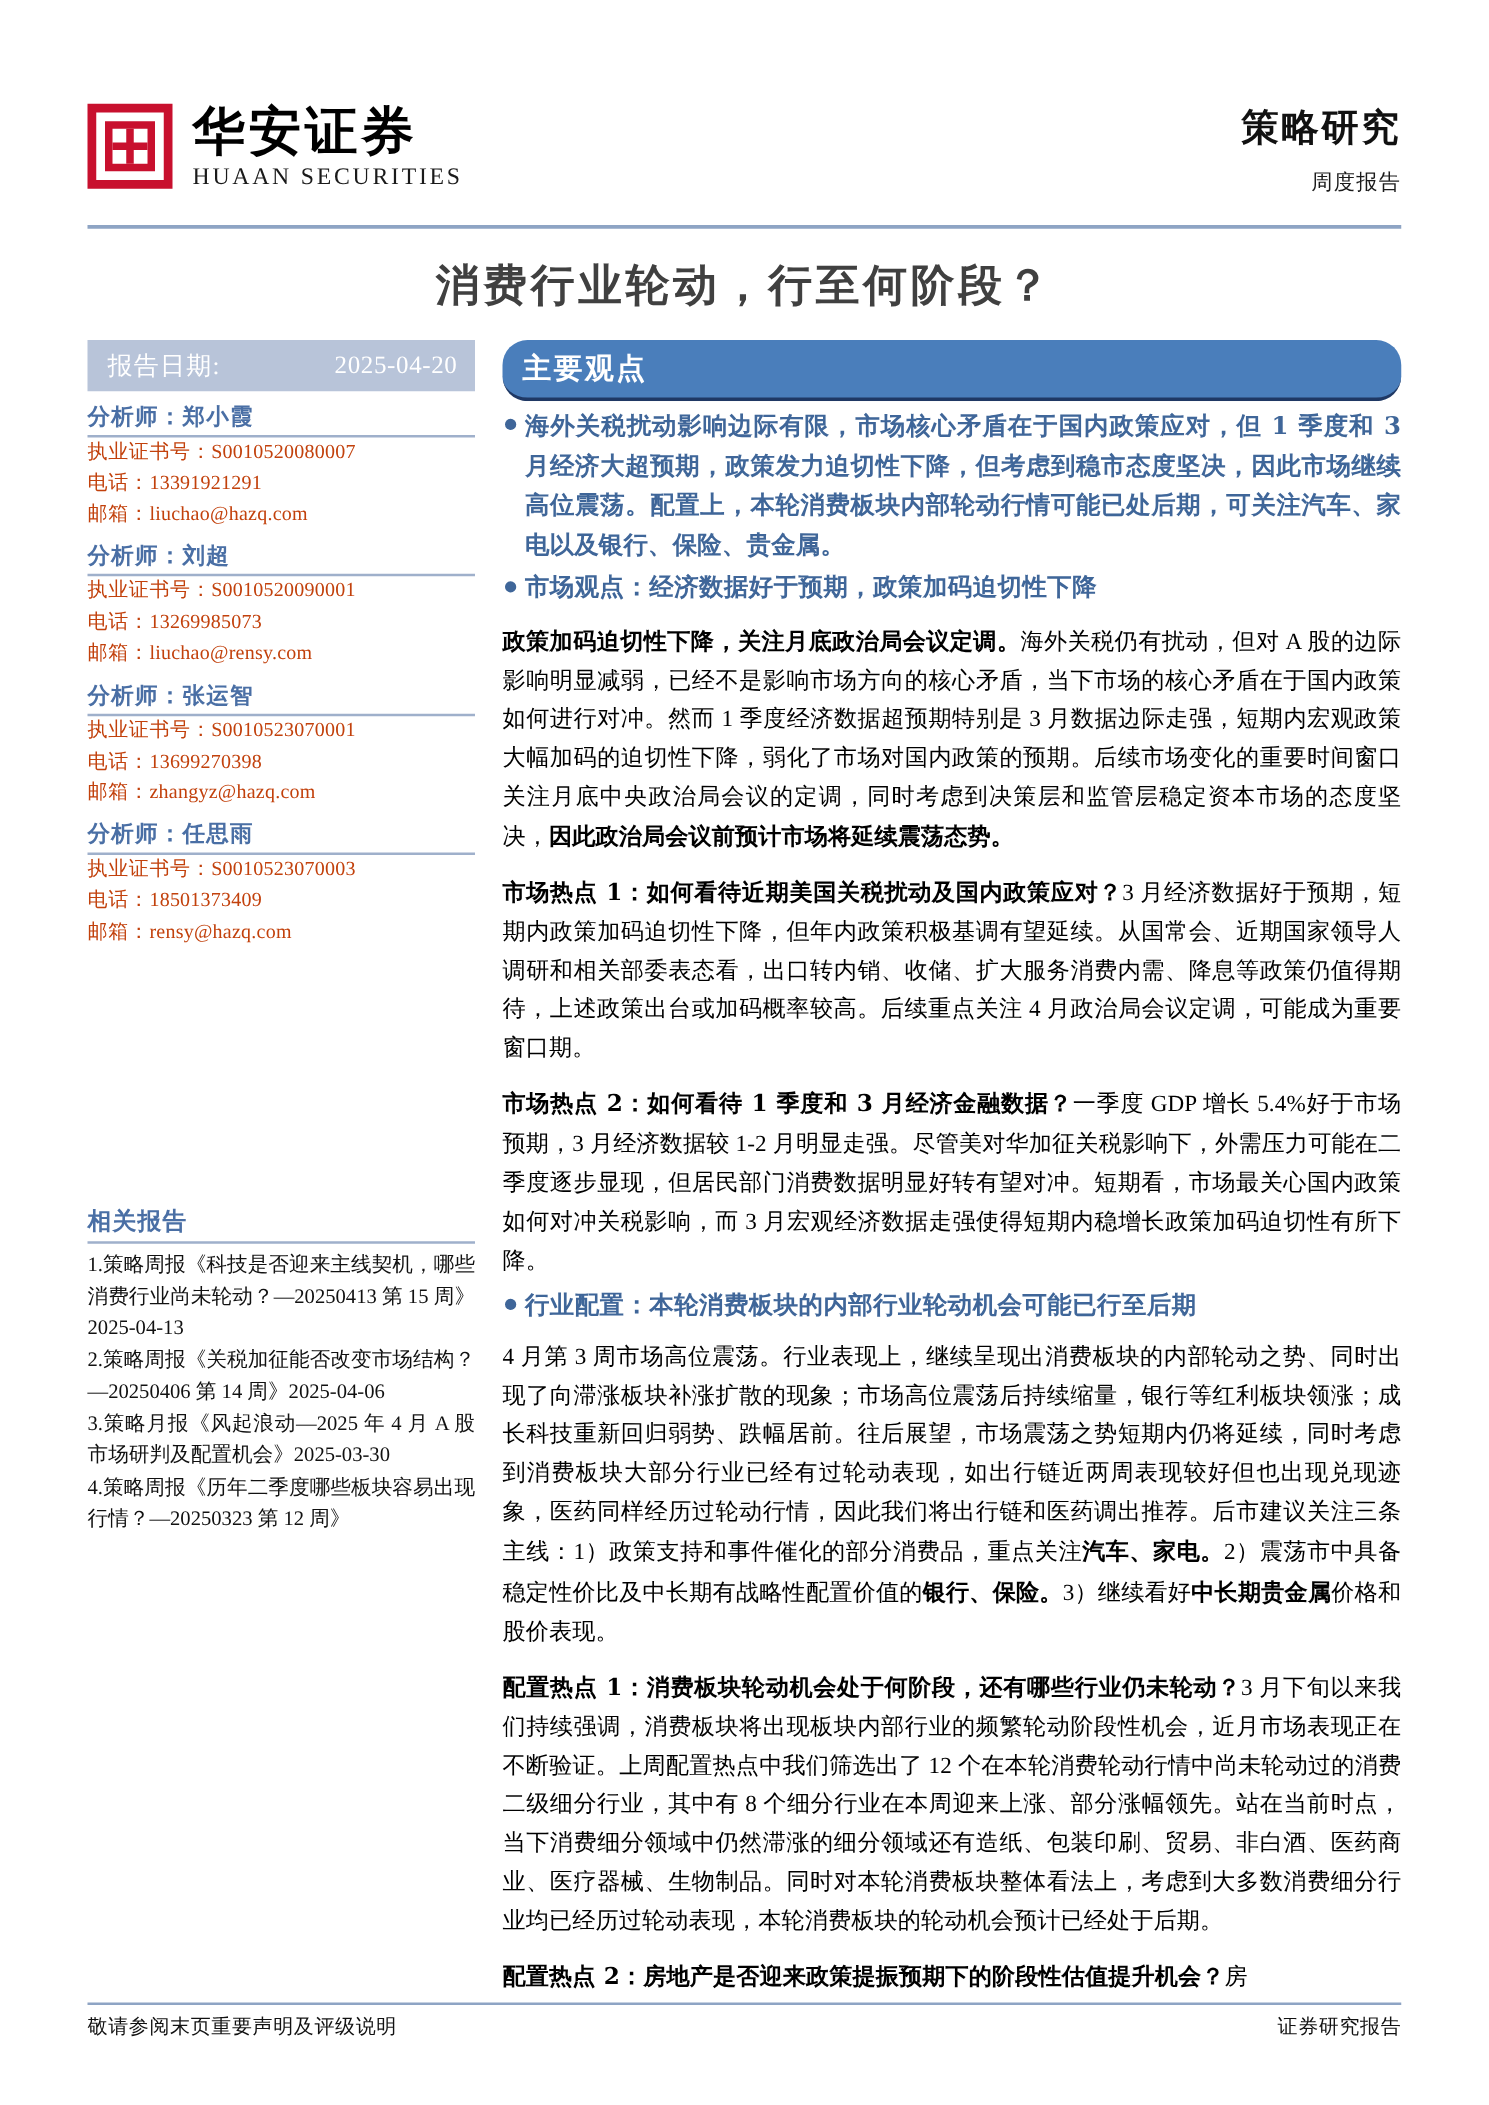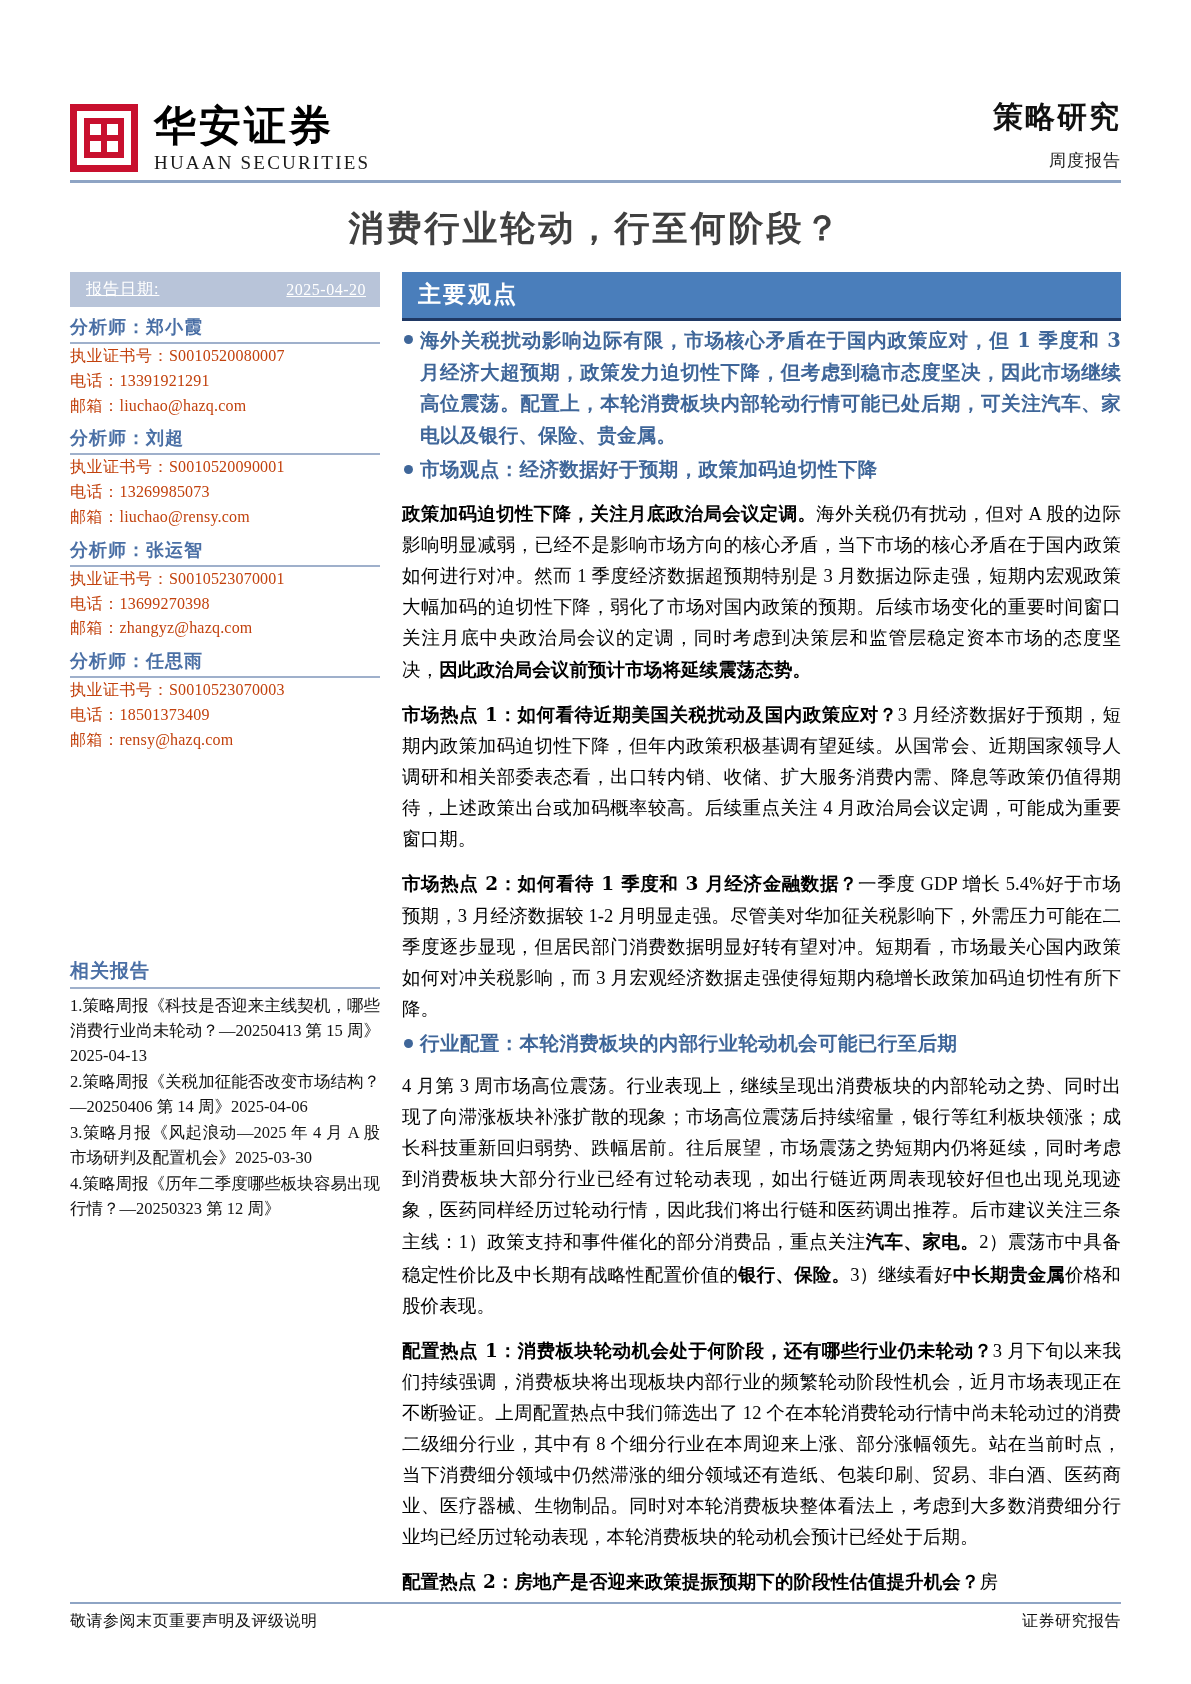--- a/index.html
+++ b/index.html
@@ -19,21 +19,21 @@
     position: relative;
     width: 1191px;
     height: 1684px;
     box-sizing: border-box;
     padding: 0 70px;
   }
 
   
   .header {
     display: flex;
-    align-items: flex-end;
+    align-items: center;
     justify-content: space-between;
     padding-top: 62px;
     height: 110px;
   }
   .brand {
     display: flex;
     align-items: center;
     gap: 16px;
   }
   .brand-mark {
@@ -141,24 +141,23 @@
   }
 
   
   .date-bar {
     background: #b8c4d9;
     color: #ffffff;
     display: flex;
     justify-content: space-between;
     align-items: center;
     padding: 7px 14px 7px 16px;
-    font-size: 16px;
+    font-size: 20px;
     letter-spacing: 1px;
     box-sizing: border-box;
-    text-decoration: underline;
   }
   .date-bar .dval {
     font-family: "Liberation Serif", serif;
     letter-spacing: 0.5px;
   }
   .analyst-block { margin-top: 8px; }
   .analyst-name {
     font-family: "DejaVu Serif", serif;
     font-size: 18px;
     font-weight: 700;
@@ -203,20 +202,21 @@
   .section-bar {
     background: #4a7ebb;
     color: #ffffff;
     font-family: "DejaVu Serif", serif;
     font-size: 23px;
     font-weight: 700;
     letter-spacing: 2px;
     padding: 7px 16px 8px 16px;
     border-bottom: 3px solid #1f3864;
     box-sizing: border-box;
+    border-radius: 20px;
   }
 
   .bullet-item {
     display: flex;
     align-items: flex-start;
     margin-top: 4px;
   }
   .bullet-dot {
     flex: 0 0 auto;
     width: 9px;

